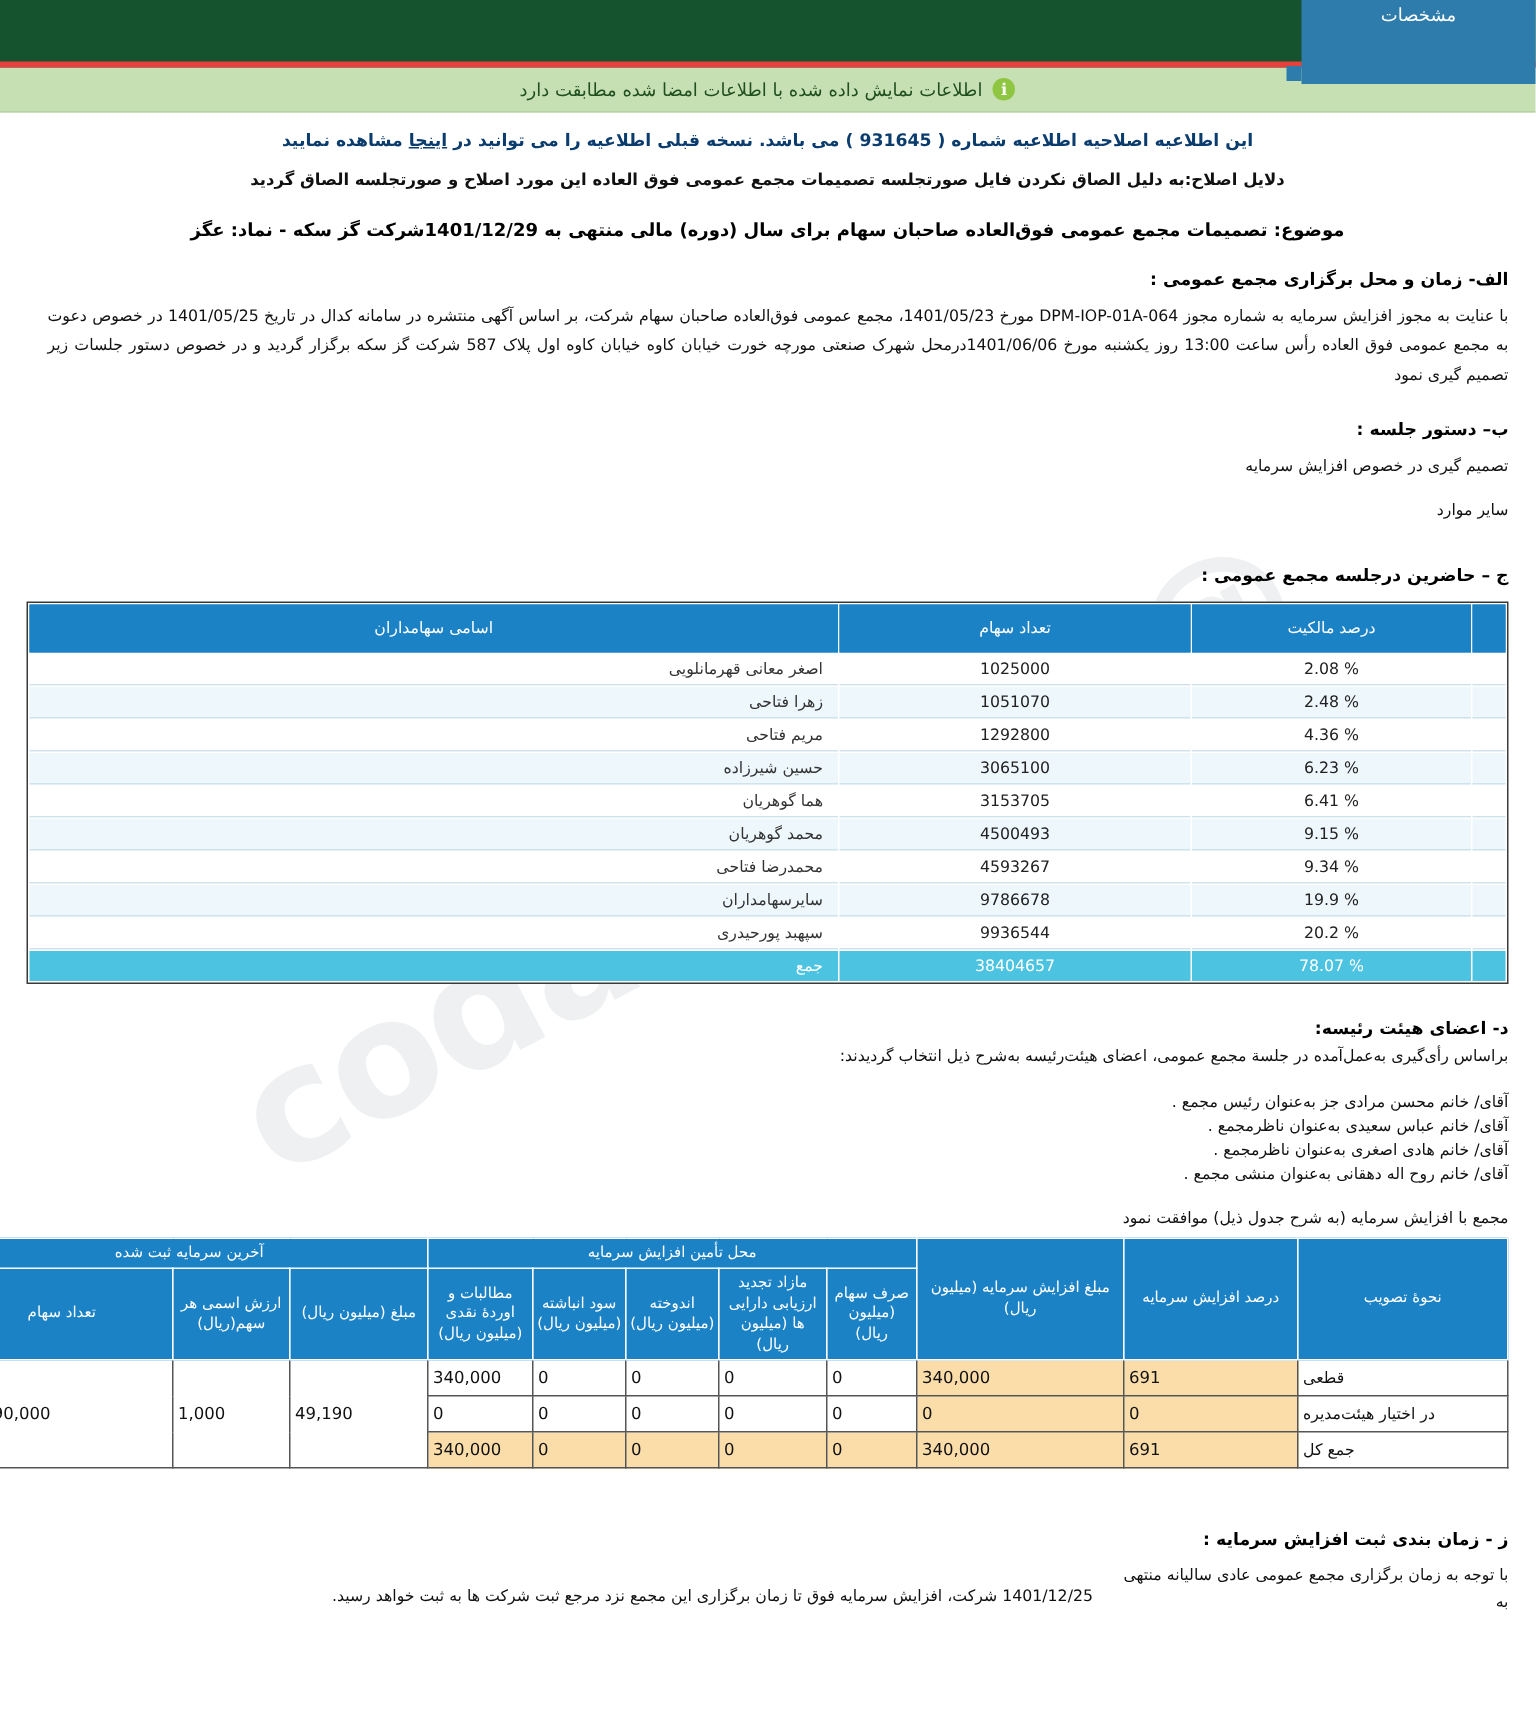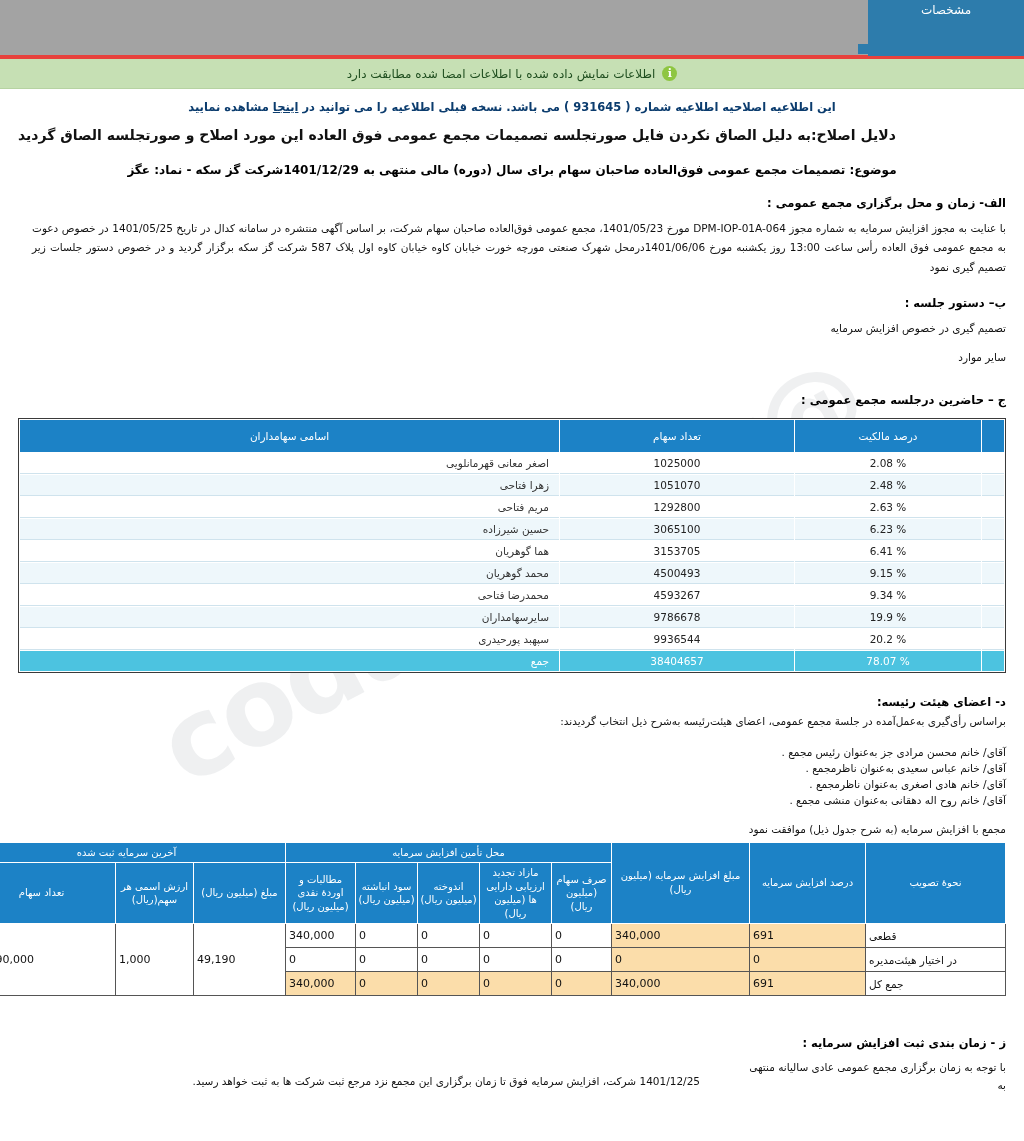--- a/index.html
+++ b/index.html
@@ -14,22 +14,22 @@
     position: relative;
     width: 1024px;
     height: 1141px;
     overflow: hidden;
     background: #fff;
   }
 
   
   .topbar {
     position: relative;
-    height: 59px;
-    background: #a3a3a3;
+    height: 45px;
+    background: #14532d;
     display: flex;
     justify-content: flex-start;
     align-items: flex-start;
     border-bottom: 4px solid #e8413c;
   }
   .tab-strip {
     position: absolute;
     top: 0; right: 0;
     width: 156px;
     height: 56px;
@@ -91,22 +91,22 @@
     font-size: 11.5px;
     color: #0b3c6e;
     font-weight: bold;
     padding: 11px 0 0 0;
   }
   .notice-line a {
     color: #0b3c6e;
     text-decoration: underline;
   }
   .reason-line {
-    text-align: left;
-    font-size: 14px;
+    text-align: center;
+    font-size: 11px;
     color: #111;
     font-weight: bold;
     padding: 13px 0 0 0;
   }
   .subject-line {
     text-align: center;
     font-size: 12px;
     color: #000;
     font-weight: bold;
     padding: 20px 0 0 0;
@@ -207,21 +207,21 @@
     margin: 14px 0 7px 0;
     padding-left: 14px;
     color: #111;
   }
 
   
   .two-col {
     display: flex;
     justify-content: space-between;
     align-items: flex-start;
-    gap: 36px;
+    gap: 7px;
     margin-top: 8px;
   }
   .two-col .right-col {
     text-align: right;
     font-size: 10.5px;
     line-height: 1.75;
     color: #111;
     width: 270px;
     flex: 0 0 auto;
     padding-left: 6px;
@@ -310,21 +310,21 @@
             <td class="name sep">اصغر معانی قهرمانلویی</td>
           </tr>
           <tr class="even">
             <td class="col-mark sep"></td>
             <td class="sep">% 2.48</td>
             <td class="sep">1051070</td>
             <td class="name sep">زهرا فتاحی</td>
           </tr>
           <tr class="odd">
             <td class="col-mark sep"></td>
-            <td class="sep">% 2.63</td>
+            <td class="sep">% 4.36</td>
             <td class="sep">1292800</td>
             <td class="name sep">مریم فتاحی</td>
           </tr>
           <tr class="even">
             <td class="col-mark sep"></td>
             <td class="sep">% 6.23</td>
             <td class="sep">3065100</td>
             <td class="name sep">حسین شیرزاده</td>
           </tr>
           <tr class="odd">

